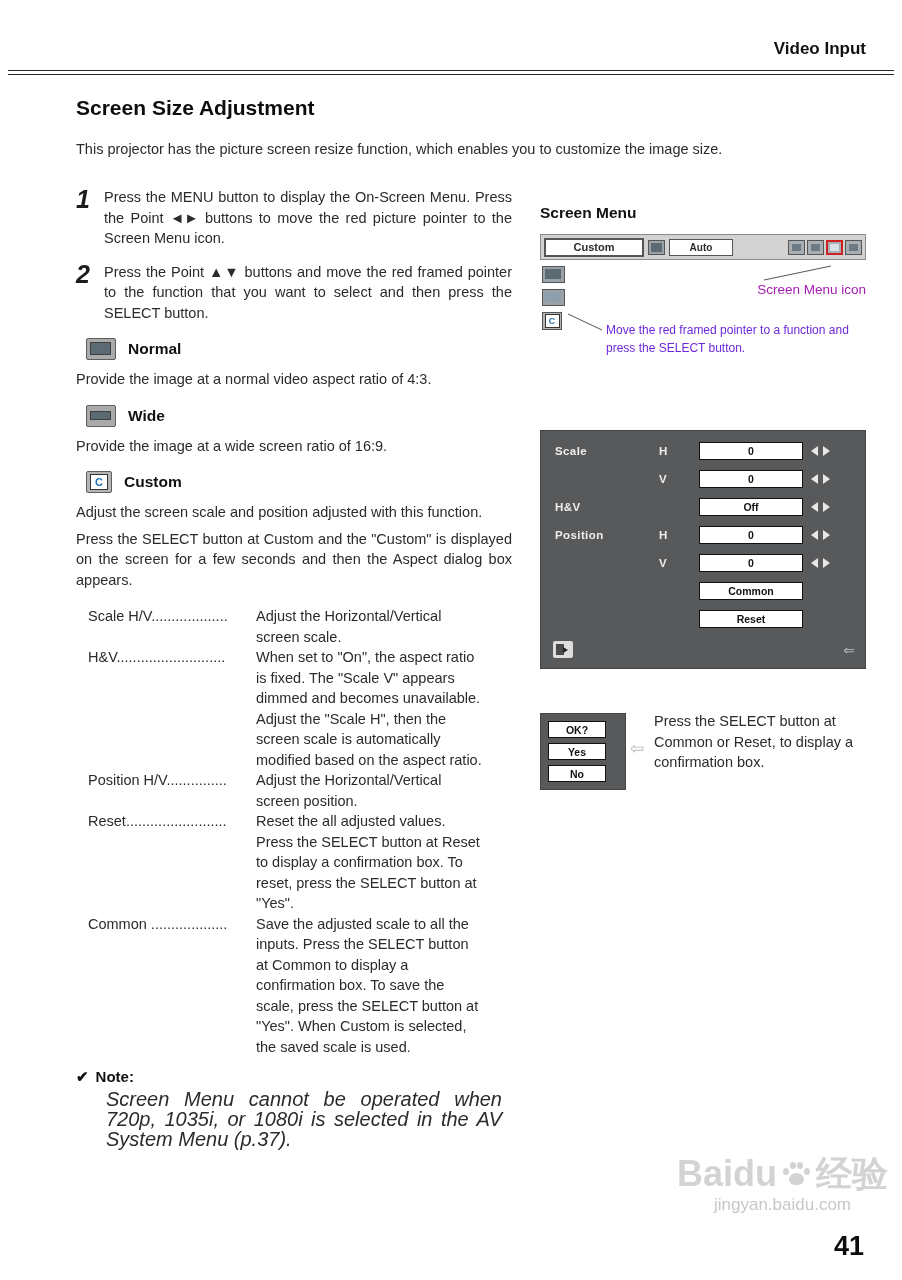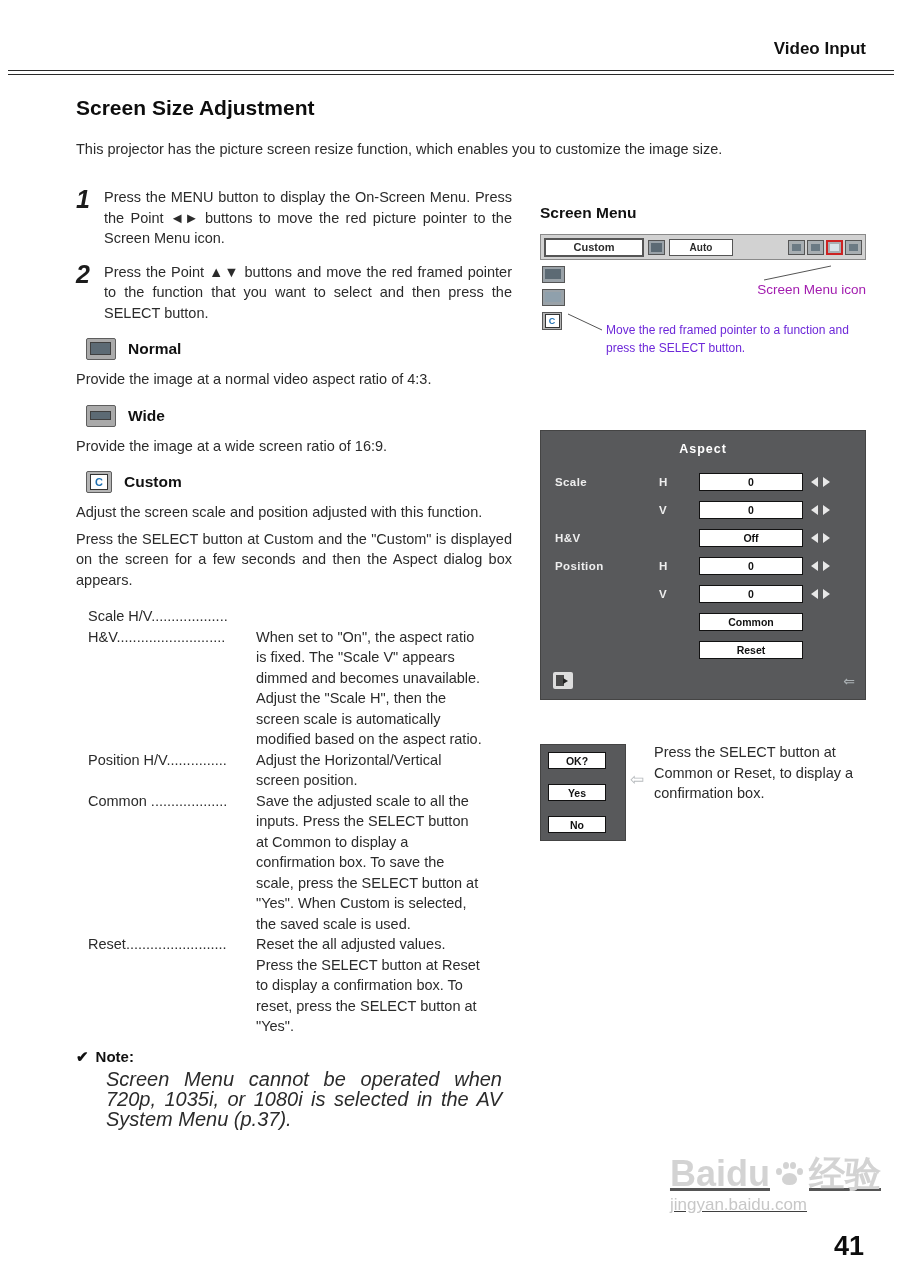--- a/index.html
+++ b/index.html
@@ -96,27 +96,27 @@
   .exit-icon::before{content:"";position:absolute;left:3px;top:3px;width:8px;height:11px;background:#4a4a4a;}
   .exit-icon::after{content:"";position:absolute;left:10px;top:6px;width:0;height:0;
         border-top:3px solid transparent;border-bottom:3px solid transparent;border-left:5px solid #222;}
   .back-arrow{color:#aab0b3;font-size:14px;line-height:1;}
 
   
   .confirm-wrap{position:relative;margin-top:44px;height:86px;}
   .confirm-panel{position:absolute;left:0;top:0;width:86px;background:#58595b;border:1px solid #444;
                  padding:7px 0 7px 7px;box-sizing:border-box;}
   .c-box{width:56px;height:15px;background:#fff;border:1px solid #111;display:flex;align-items:center;
-         justify-content:center;font-size:10.5px;font-weight:bold;margin-bottom:15px;color:#111;}
+         justify-content:center;font-size:10.5px;font-weight:bold;margin-bottom:5px;color:#111;}
   .c-box:last-child{margin-bottom:0;}
   .confirm-arrow{position:absolute;left:90px;top:27px;color:#b6babd;font-size:17px;line-height:1;}
   .confirm-caption{position:absolute;left:114px;top:-2px;width:212px;font-size:14.5px;line-height:20.5px;}
 
   
-  .watermark{position:absolute;right:21px;top:1156px;text-align:left;text-decoration:underline;}
+  .watermark{position:absolute;right:14px;top:1156px;text-align:center;}
   .wm-brand{display:flex;align-items:center;gap:6px;font-size:36px;font-weight:bold;
             color:#c9c9c9;opacity:.8;line-height:1;}
   .paw{width:27px;height:25px;position:relative;display:inline-block;}
   .paw i{position:absolute;background:#c9c9c9;border-radius:50%;}
   .paw .pad{left:6px;top:11px;width:15px;height:12px;border-radius:50% 50% 46% 46%;}
   .paw .t1{left:0;top:6px;width:6px;height:7px;}
   .paw .t2{left:7px;top:0;width:6px;height:7px;}
   .paw .t3{left:14px;top:0;width:6px;height:7px;}
   .paw .t4{left:21px;top:6px;width:6px;height:7px;}
   .wm-url{font-size:17px;color:#c2c2c2;opacity:.9;margin-top:3px;}
@@ -162,36 +162,37 @@
         <span class="c-inner">C</span>
       </div>
       <div class="func-label">Custom</div>
     </div>
     <div class="func-desc">Adjust the screen scale and position adjusted with this function.</div>
     <div class="func-desc">Press the SELECT button at Custom and the "Custom" is displayed on the screen for a few seconds and then the Aspect dialog box appears.</div>
 
     <div class="defs">
       <div class="def-row">
         <div class="def-term">Scale H/V...................</div>
+        <div class="def-text">Adjust the Horizontal/Vertical screen scale.</div>
       </div>
       <div class="def-row">
         <div class="def-term">H&amp;V...........................</div>
         <div class="def-text">When set to "On", the aspect ratio is fixed. The "Scale V" appears dimmed and becomes unavailable. Adjust the "Scale H", then the screen scale is automatically modified based on the aspect ratio.</div>
       </div>
       <div class="def-row">
         <div class="def-term">Position H/V...............</div>
         <div class="def-text">Adjust the Horizontal/Vertical screen position.</div>
       </div>
       <div class="def-row">
+        <div class="def-term">Reset.........................</div>
+        <div class="def-text">Reset the all adjusted values. Press the SELECT button at Reset to display a confirmation box. To reset, press the SELECT button at "Yes".</div>
+      </div>
+      <div class="def-row">
         <div class="def-term">Common ...................</div>
         <div class="def-text">Save the adjusted scale to all the inputs. Press the SELECT button at Common to display a confirmation box. To save the scale, press the SELECT button at "Yes". When Custom is selected, the saved scale is used.</div>
-      </div>
-      <div class="def-row">
-        <div class="def-term">Reset.........................</div>
-        <div class="def-text">Reset the all adjusted values. Press the SELECT button at Reset to display a confirmation box. To reset, press the SELECT button at "Yes".</div>
       </div>
     </div>
 
     <div class="note">
       <div class="note-head">
         <span class="note-check">✔</span><span>Note:</span>
       </div>
       <div class="note-text">Screen Menu cannot be operated when 720p, 1035i, or 1080i is selected in the AV System Menu (p.37).</div>
     </div>
   </div>
@@ -222,21 +223,20 @@
         <div class="s-icon light"></div>
         <div class="s-custom">
           <span>C</span>
         </div>
       </div>
       <div class="callout-label-1">Screen Menu icon</div>
       <div class="callout-label-2">Move the red framed pointer to a function and press the SELECT button.</div>
     </div>
 
     <div class="aspect">
-      <div class="aspect-title">Aspect</div>
 
       <div class="a-row">
         <div class="a-label">Scale</div>
         <div class="a-sub">H</div>
         <div class="a-box">0</div>
         <div class="a-arrows">
             <span class="tri-l"></span>
             <span class="tri-r"></span>
           </div>
       </div>

